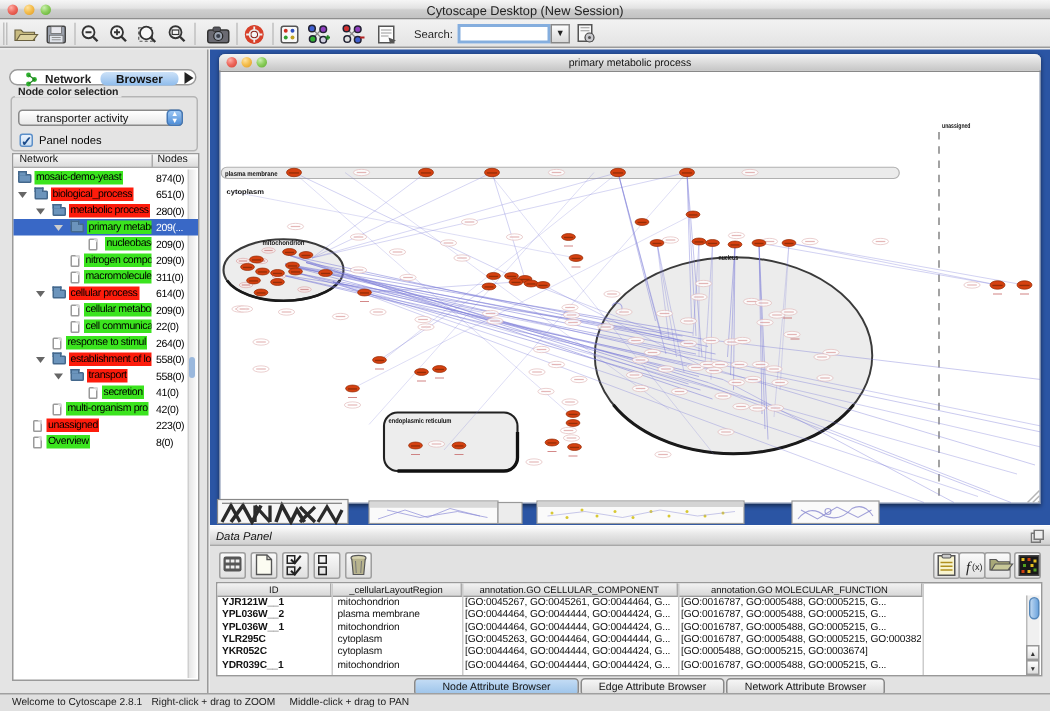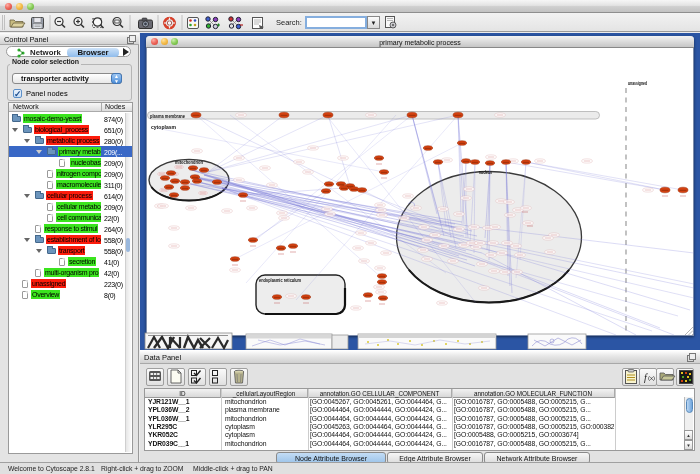--- a/index.html
+++ b/index.html
@@ -22,21 +22,21 @@
 #cphead{position:absolute;left:0;top:0;width:139px;height:12px;letter-spacing:-0.1px;
   background:linear-gradient(#fdfdfd,#e8e8e8 40%,#d2d2d2);border-bottom:1px solid #a8a8a8;
   font-size:7.5px;color:#111;padding:2px 0 0 4px;}
 #tabbar{position:absolute;left:6px;top:13px;width:125px;height:11px;background:#fff;
   border:1px solid #9a9a9a;border-radius:6px;font-size:7.8px;}
 #mosaictab{position:absolute;left:60px;top:0.5px;width:52px;height:9.5px;border-radius:4px;
   background:linear-gradient(#cde2f8,#8fbcec);text-align:center;font-weight:bold;font-size:7.8px;line-height:10px;color:#111;}
 #groupbox{position:absolute;left:7px;top:31px;width:125px;height:37px;border:1px solid #b5b5b5;border-radius:3px;}
 #gblabel{position:absolute;left:10px;top:25px;background:#e4e4e4;padding:0 2px;font-size:7px;font-weight:bold;color:#222;letter-spacing:-0.1px;}
 #combo{position:absolute;left:12px;top:40px;width:110px;height:11px;padding-right:24px;background:linear-gradient(#fff,#e8e8e8);
-  border:1px solid #8a8a8a;border-radius:3px;font-size:7.5px;line-height:10px;text-align:center;color:#111;font-weight:bold;}
+  border:1px solid #8a8a8a;border-radius:3px;font-size:7.5px;line-height:10px;text-align:center;color:#111;}
 #combobtn{position:absolute;right:-1px;top:-1px;width:11px;height:11px;border-radius:3px;
   background:linear-gradient(#9ec8f5,#4e8ed8);border:1px solid #4377b5;color:#fff;font-size:5px;line-height:5px;text-align:center;}
 #cbox{position:absolute;left:13px;top:56px;width:9px;height:9px;background:linear-gradient(#eaf2fc,#c8def5);
   border:1px solid #5b8fc9;border-radius:2px;color:#1a4a8a;font-size:9px;line-height:8px;font-weight:bold;text-align:center;}
 #cblabel{position:absolute;left:26px;top:56px;font-size:7.5px;}
 #treebox{position:absolute;left:8px;top:69px;width:125px;height:352px;background:#fff;border:1px solid #9a9a9a;}
 #treehead{position:absolute;left:0;top:0;width:123px;height:9px;background:linear-gradient(#f8f8f8,#dcdcdc);
   border-bottom:1px solid #aaa;font-size:7px;color:#111;}
 .trow{position:absolute;left:0;width:123px;height:11.3px;font-size:7px;line-height:11px;white-space:nowrap;letter-spacing:-0.25px;}
 .tlabel{position:absolute;top:1px;padding:0 1px;height:9px;line-height:9.5px;overflow:hidden;}
@@ -52,41 +52,42 @@
 #mdi{position:absolute;left:140px;top:33px;width:560px;height:429px;background:#2b55a4;}
 #netwin{position:absolute;left:6px;top:3px;width:548px;height:300px;background:#fff;
   border-radius:4px 4px 0 0;box-shadow:0 1px 3px rgba(0,0,0,0.5), inset 0 0 0 1px #7c8cab;}
 #netbar{position:absolute;left:0;top:0;width:548px;height:12px;border-radius:4px 4px 0 0;
   background:linear-gradient(#f4f4f4,#dedede 45%,#c6c6c6);border-bottom:1px solid #888;}
 #netbar .tt{position:absolute;left:0;right:0;top:2.5px;text-align:center;font-size:7px;color:#111;}
 
 #dpanel{position:absolute;left:0px;top:317px;width:560px;height:112px;background:#e2e2e2;border-top:1px solid #fff;}
 #dphead{position:absolute;left:0;top:0;width:560px;height:13px;
   background:linear-gradient(#fdfdfd,#e8e8e8 40%,#d0d0d0);border-bottom:1px solid #a8a8a8;
-  font-size:7.5px;color:#111;padding:2px 0 0 4px;}
+  font-size:7.5px;color:#111;padding:2px 0 0 4px;font-style:italic;}
 .dbtn{position:absolute;top:17px;width:18px;height:18px;background:linear-gradient(#fafafa,#e0e0e0);
   border:1px solid #9f9f9f;border-radius:2px;}
 #dtable{position:absolute;left:4px;top:37px;width:551px;height:63px;background:#fff;border:1px solid #999;}
 .th{position:absolute;top:0;height:8.5px;background:linear-gradient(#f2f2f2,#d8d8d8);
   border-right:1px solid #aaa;border-bottom:1px solid #999;font-size:6.3px;color:#111;text-align:center;line-height:9px;}
 .td{position:absolute;height:8.3px;font-size:6.8px;line-height:8.5px;white-space:nowrap;overflow:hidden;color:#111;letter-spacing:-0.1px;}
 .dtab{position:absolute;top:101px;height:12px;background:linear-gradient(#f6f6f6,#dcdcdc);
   border:1px solid #8a8a8a;border-radius:3px;font-size:7px;text-align:center;line-height:11px;color:#111;}
 
 #statusbar{position:absolute;left:0;top:462px;width:700px;height:12px;background:#e0e0e0;
   border-top:1px solid #a0a0a0;font-size:6.8px;color:#222;}
 </style>
 </head>
 <body>
 <div id="app">
 
   <div id="titlebar">
     <div class="tl" style="left:5px;background:radial-gradient(circle at 35% 30%,#ffb0a8,#ee6a5f 45%,#d33a2c)"></div>
     <div class="tl" style="left:16px;background:radial-gradient(circle at 35% 30%,#ffe2a0,#f5bf4f 45%,#dd9722)"></div>
     <div class="tl" style="left:27px;background:radial-gradient(circle at 35% 30%,#ccf0b0,#8ed05f 45%,#5aa72c)"></div>
+    <div class="tt">Cytoscape Desktop (New Session)</div>
   </div>
 
   <div id="toolbar">
     <div class="tsep" style="left:2px"></div>
       <div class="tsep" style="left:4px"></div>
     <svg class="abs" style="left:8px;top:2px" width="390" height="16" viewBox="0 0 390 16">
 
       <g transform="translate(1,2)">
           <path d="M1 10 L1 3 L5 3 L6.5 4.5 L14 4.5 L14 10 Z" fill="#c8bb80" stroke="#6a6140" stroke-width="0.8"></path>
           <path d="M2 10 L4.5 6 L16 6 L13 10 Z" fill="#ded3a0" stroke="#6a6140" stroke-width="0.8"></path>
@@ -189,26 +190,20 @@
     <svg class="abs" style="left:384px;top:3px" width="13" height="13" viewBox="0 0 13 13">
         <rect x="1.5" y="0.5" width="9" height="11" fill="#f8f8f8" stroke="#555"></rect>
         <line x1="3" y1="2.5" x2="9" y2="2.5" stroke="#999" stroke-width="0.7"></line>
         <line x1="3" y1="4.5" x2="9" y2="4.5" stroke="#999" stroke-width="0.7"></line>
         <circle cx="9" cy="9" r="3" fill="#c8c8cc" stroke="#444" stroke-width="0.8"></circle>
         <circle cx="9" cy="9" r="1" fill="#555"></circle>
       </svg>
   </div>
 
   <div id="cpanel">
-    <div id="cphead">Control Panel
-      <svg class="abs" style="right:3px;top:2px" width="9" height="9" viewBox="0 0 9 9">
-          <rect x="0.5" y="2.5" width="6" height="6" fill="none" stroke="#777"></rect>
-          <rect x="2.5" y="0.5" width="6" height="6" fill="#eee" stroke="#777"></rect>
-        </svg>
-    </div>
     <div id="tabbar">
       <svg class="abs" style="left:9px;top:1px" width="10" height="10" viewBox="0 0 10 10">
           <circle cx="3" cy="2" r="1.6" fill="#30b030"></circle>
           <circle cx="7" cy="5" r="1.6" fill="#30b030"></circle>
           <circle cx="3" cy="8" r="1.6" fill="#30b030"></circle>
           <path d="M3 2 L7 5 L3 8" fill="none" stroke="#208020" stroke-width="0.8"></path>
         </svg>
       <div class="abs" style="left:23px;top:1px;font-weight:bold;color:#222">Network</div>
       <div id="mosaictab">Browser</div>
       <div class="abs" style="left:116px;top:1px;width:0;height:0;border-top:4px solid transparent;border-bottom:4px solid transparent;border-left:6px solid #222"></div>

